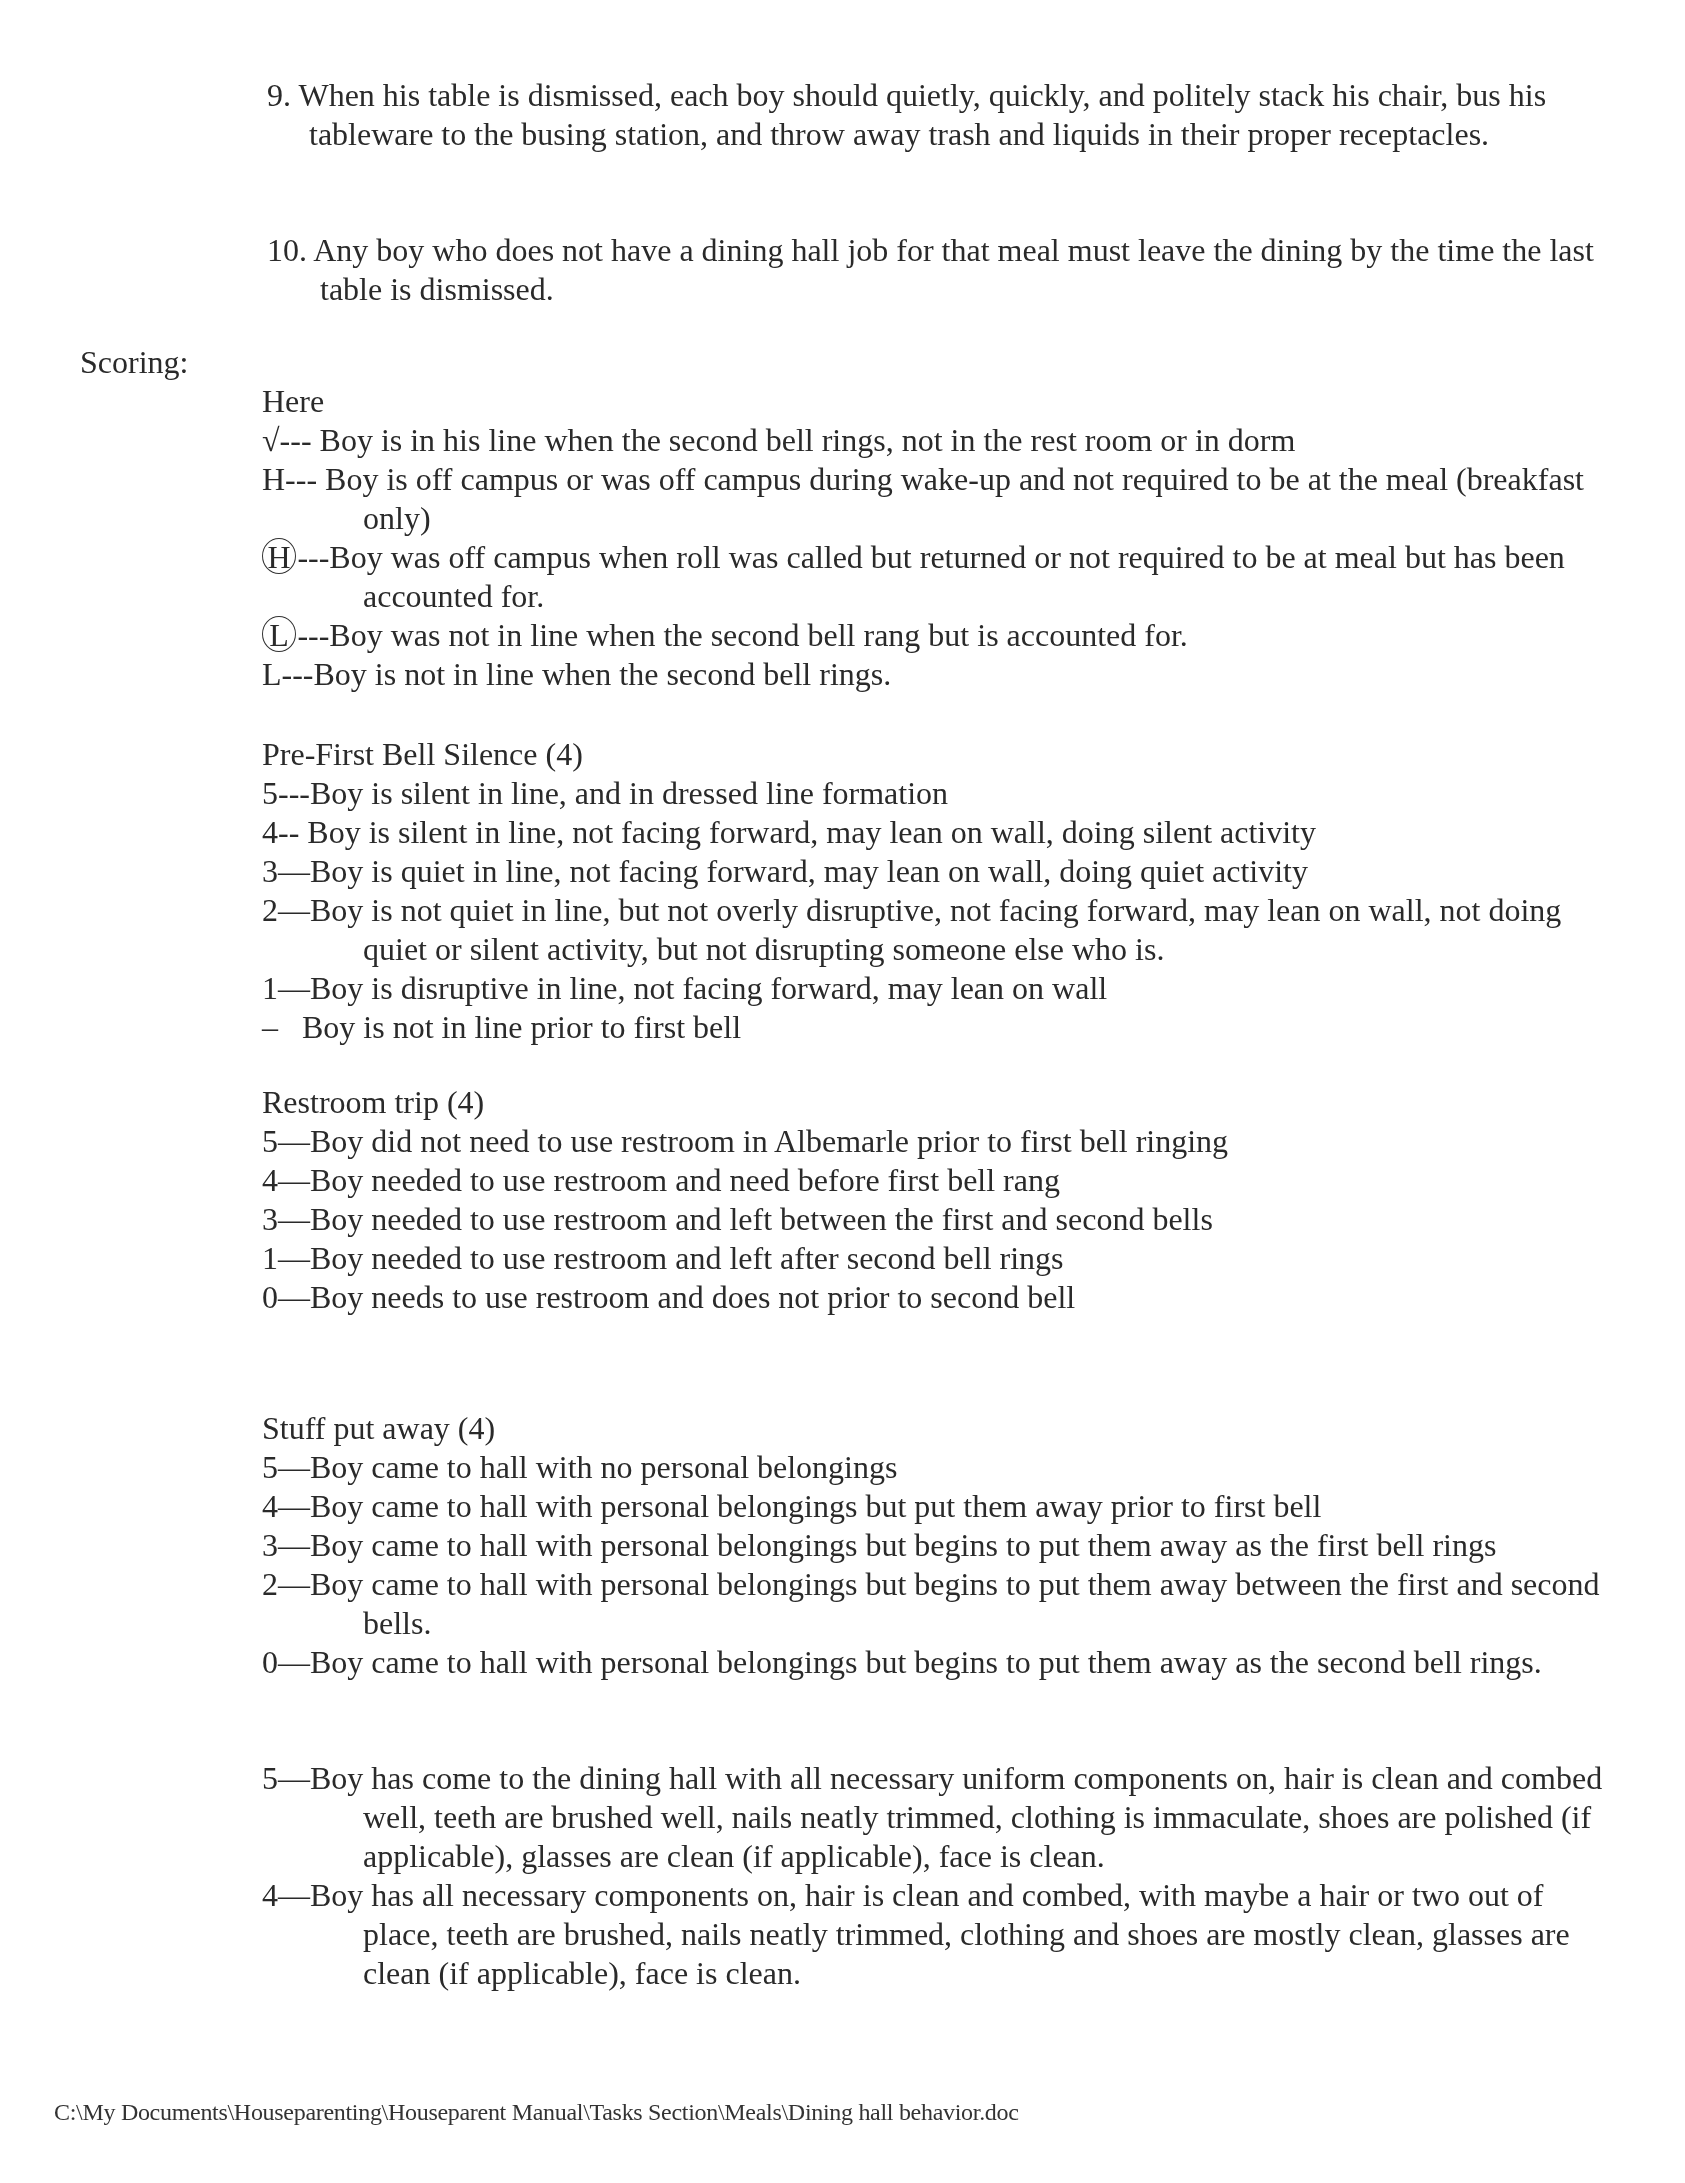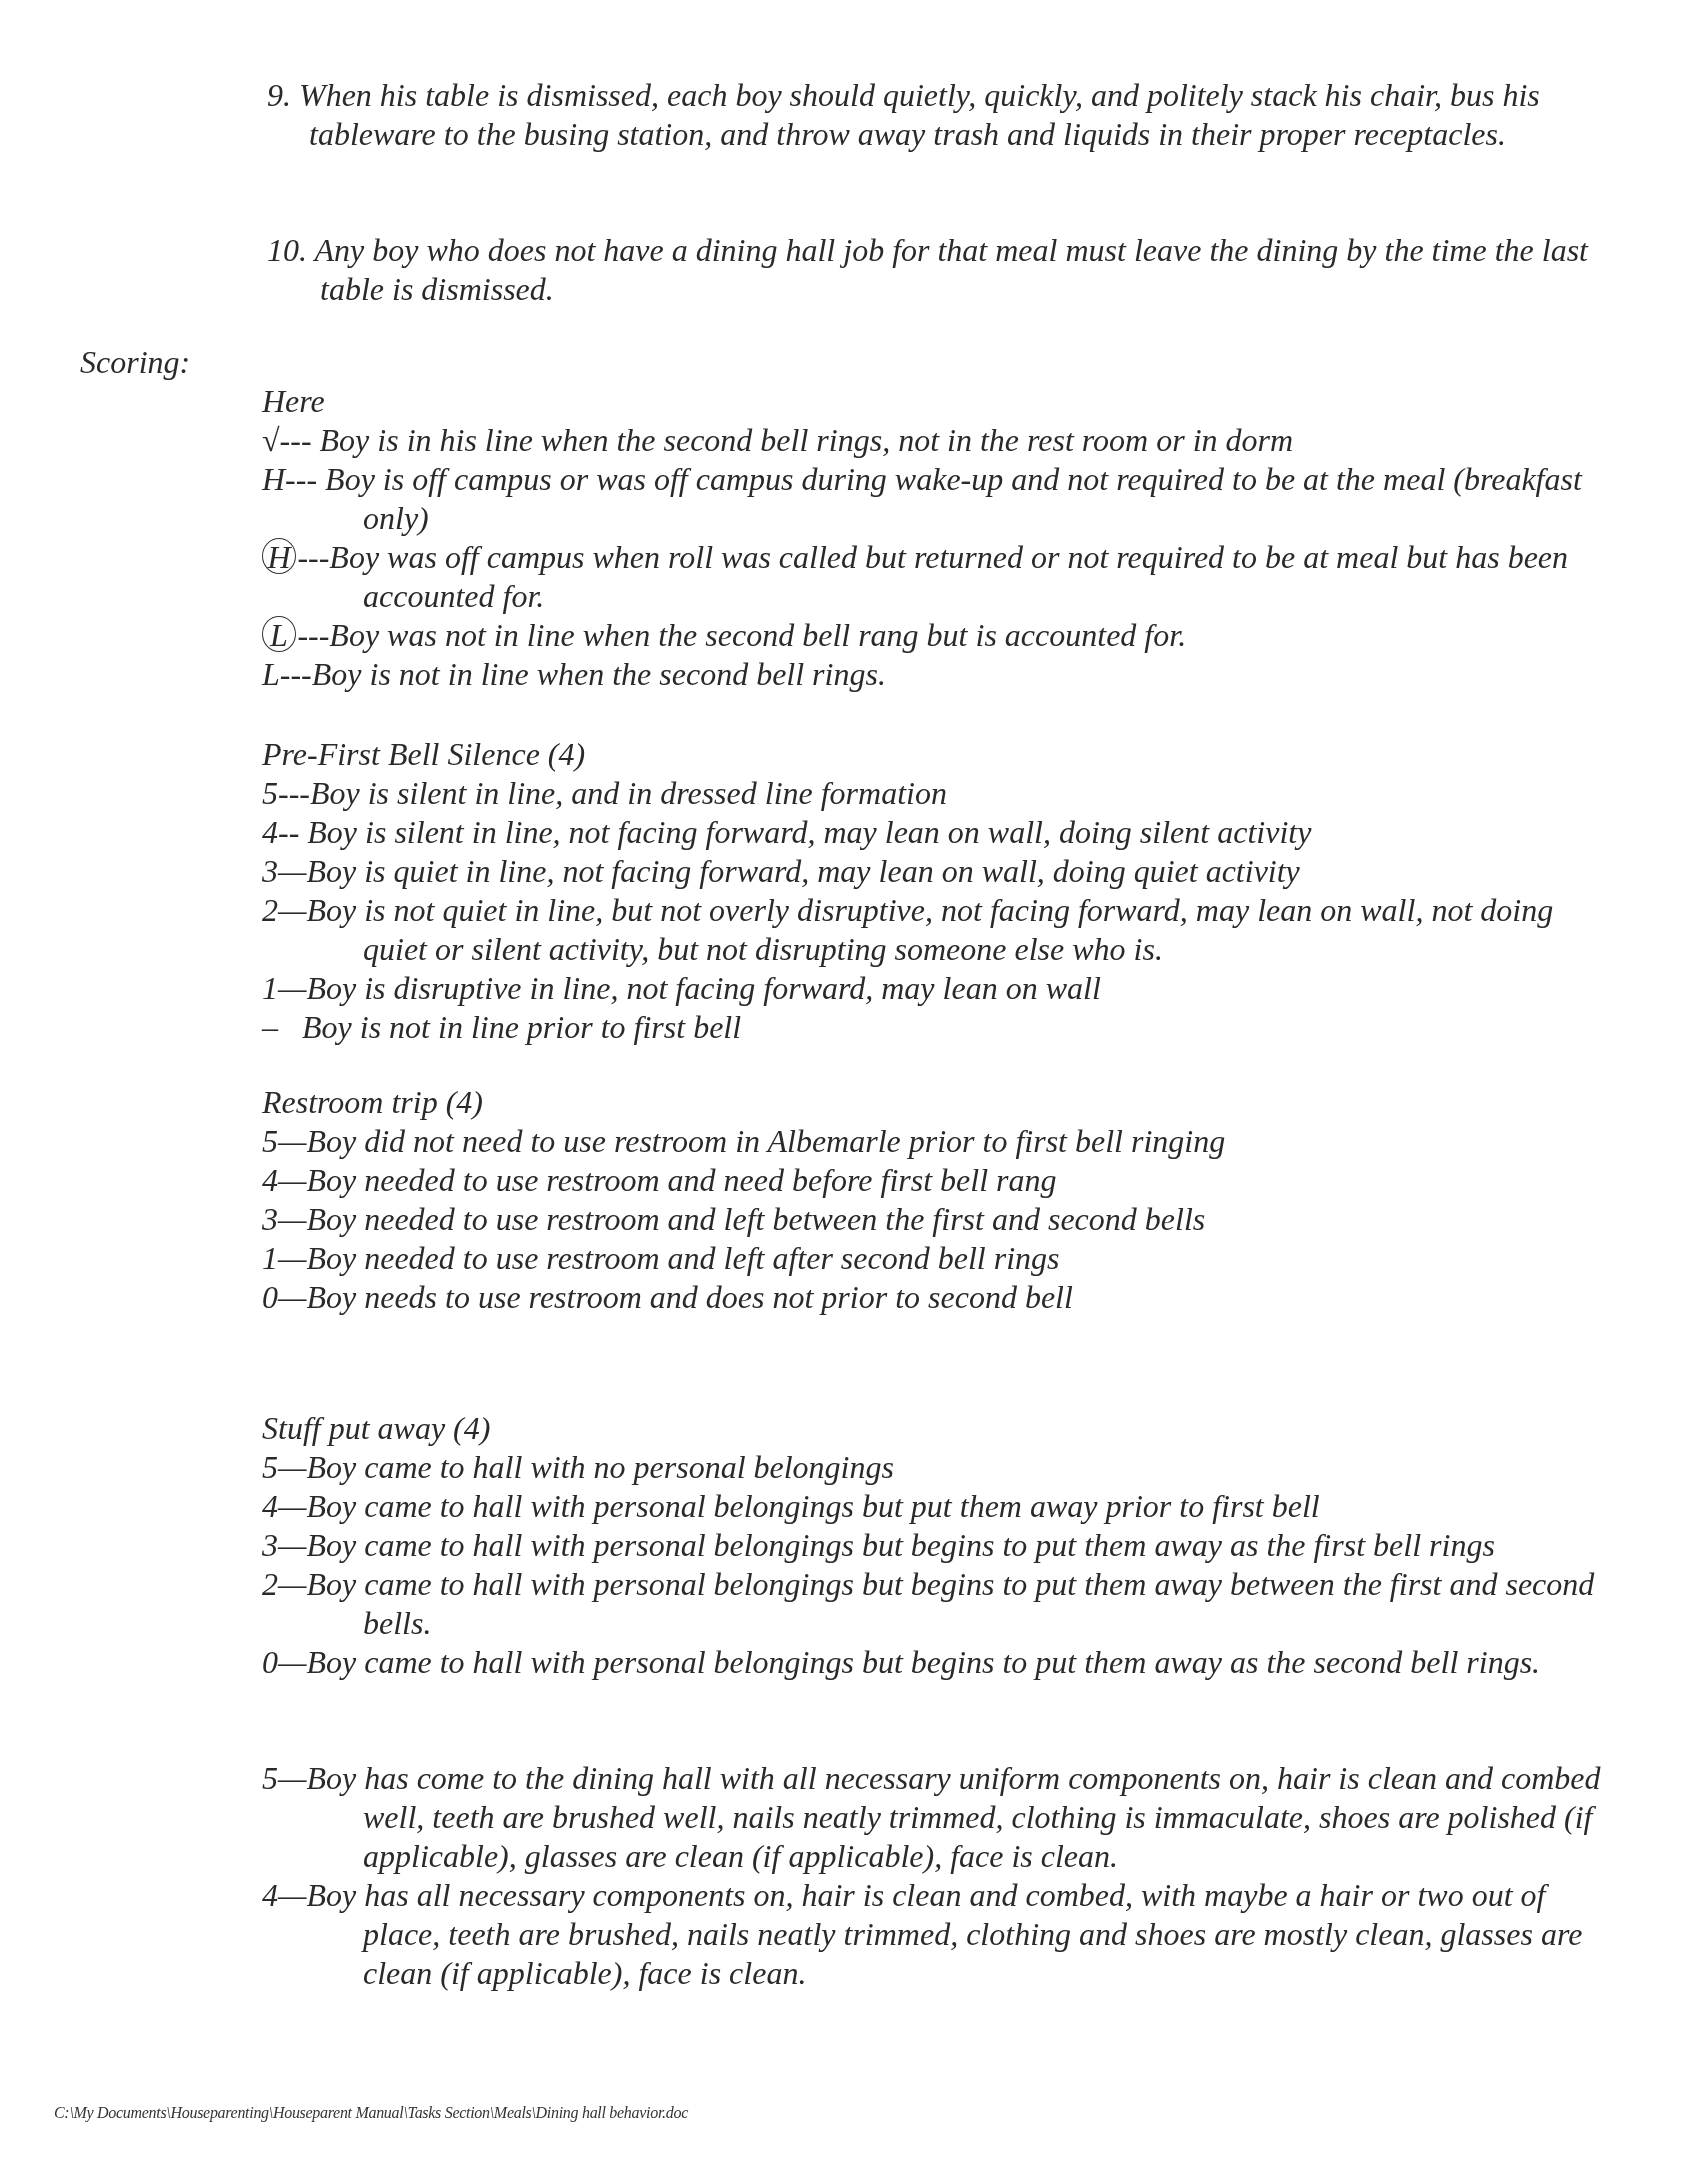--- a/index.html
+++ b/index.html
@@ -3,21 +3,21 @@
   <meta charset="utf-8">
   <style>
     html, body { margin: 0; padding: 0; background: #ffffff; }
     body {
       width: 1685px; height: 2183px; position: relative; overflow: hidden;
       font-family: "Liberation Serif", "DejaVu Serif", serif;
       color: #2a2a2a;
       font-size: 32px;
       line-height: 39px;
     }
-    .page { position: absolute; left: 0; top: 0; width: 1468px; height: 2183px; font-style: italic; }
+    .page { position: absolute; left: 0; top: 0; width: 1468px; height: 2183px; }
     .numbered { position: absolute; left: 267px; width: 1351px; }
     .numbered .item { padding-left: 42px; text-indent: -42px; }
     .numbered .item.ten { padding-left: 53px; text-indent: -53px; }
     #item9 { top: 76px; }
     #item10 { top: 231px; }
     .scoring-label { position: absolute; left: 80px; top: 343px; text-align: right; }
     .scoring { position: absolute; left: 262px; width: 1351px; }
     .section-title { display: block; }
     .crit { padding-left: 101px; text-indent: -101px; }
     .circled {
@@ -25,21 +25,21 @@
       border-radius: 50%; text-align: center; line-height: 36px; text-indent: 0;
       margin-right: 1.4px; vertical-align: top; box-sizing: border-box;
     }
     #sec-here { top: 382px; }
     #sec-silence { top: 735px; }
     #sec-restroom { top: 1083px; }
     #sec-stuff { top: 1409px; }
     #sec-dress { top: 1759px; }
     .footer {
       position: absolute; left: 54px; top: 2093px;
-      font-size: 16px; color: #333; letter-spacing: -0.3px;
+      font-size: 24px; color: #333; letter-spacing: -0.3px;
     }
   </style>
 </head>
 <body>
 
 <div class="page">
 
   <div class="numbered" id="item9">
     <div class="item">
       <span>9.</span>

